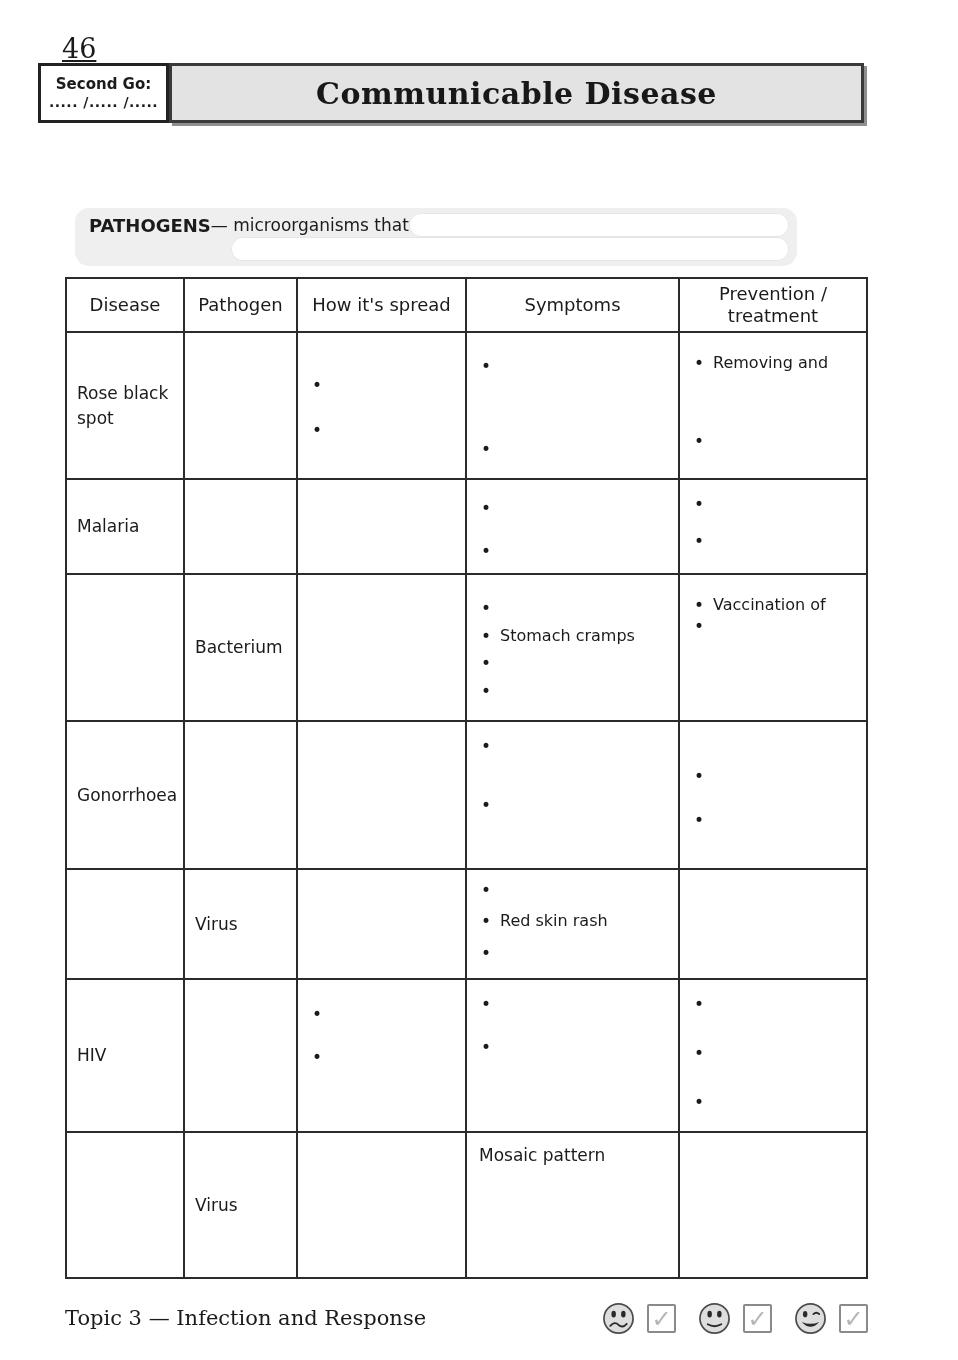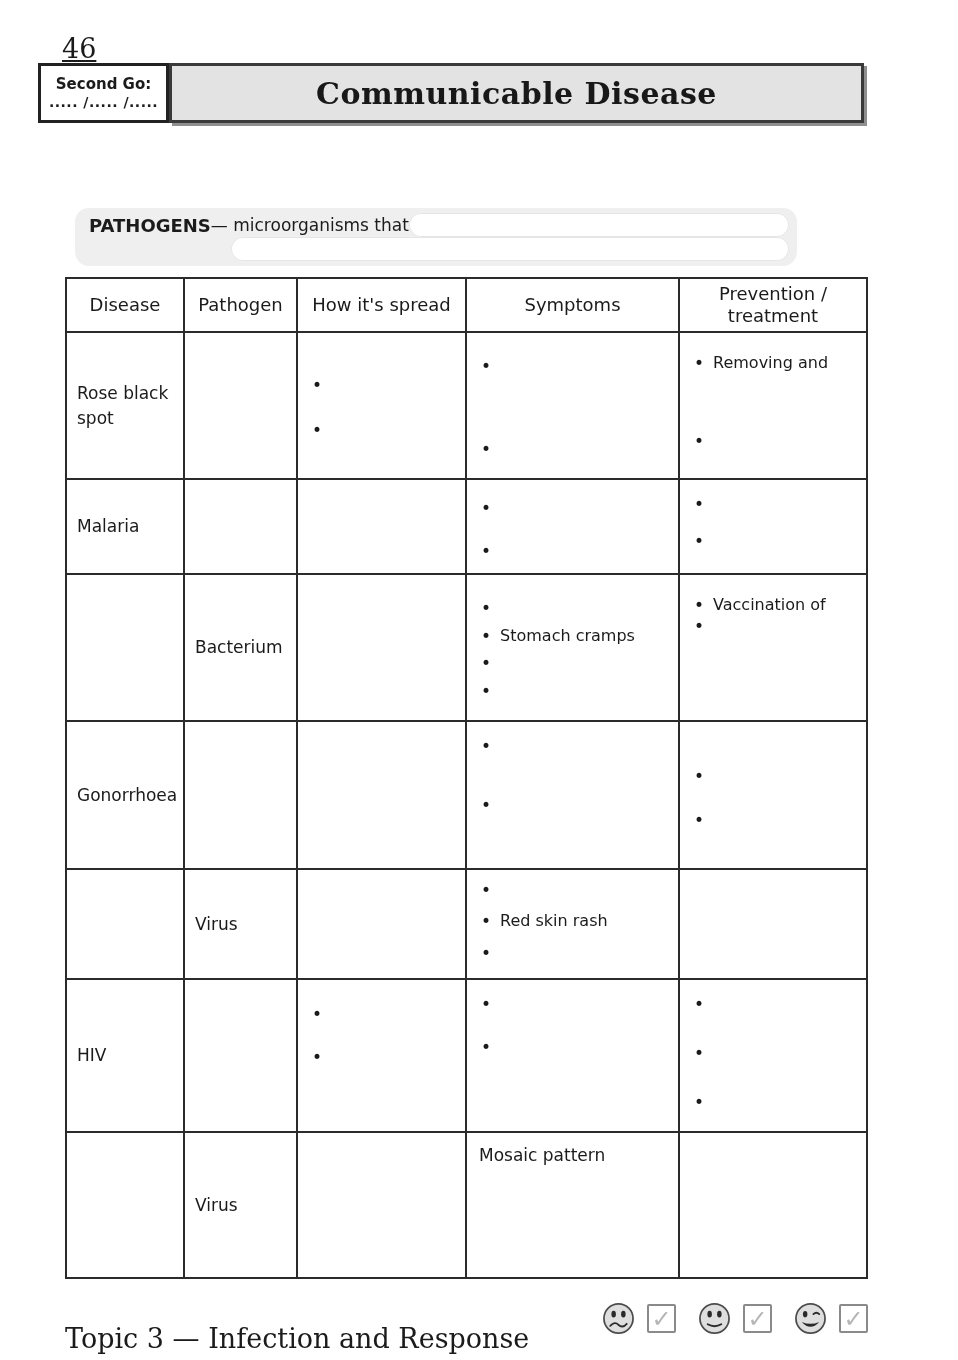--- a/index.html
+++ b/index.html
@@ -45,21 +45,21 @@
   
   .r1 .items { height:143px; } .r2 .items { height:93px; } .r3 .items { height:143px; }
   .r4 .items { height:146px; } .r5 .items { height:106px; } .r6 .items { height:149px; }
   .jb { justify-content:space-between; }
   .jc { justify-content:center; }
   .js { justify-content:flex-start; }
   .g16 { gap:16px; } .g22 { gap:22px; } .g24 { gap:24px; } .g38 { gap:38px; } .g44 { }
   .pt14 { padding-top:14px !important; } .pt20 { padding-top:20px !important; } .pt24 { padding-top:24px !important; }
 
   
-  .topic { position:absolute; left:65px; top:1306px; font-family:"DejaVu Serif", serif; font-size:27px;margin-top:17px; }
+  .topic { position:absolute; left:65px; top:1306px; font-family:"DejaVu Serif", serif; font-size:21px; }
   .rating { position:absolute; right:90px; top:1302px; display:flex; align-items:center; }
   .face { width:33px; height:33px; display:block; }
   .pair { display:flex; align-items:center; gap:12px; }
   .pair + .pair { margin-left:22px; }
   .cb { width:29px; height:29px; border:2px solid #8a8a8a; border-radius:2px; background:#fff; color:#b5b5b5; font-size:24px; line-height:26px; text-align:center; display:block; }
 </style>
 </head>
 <body>
 
 <div class="page">

